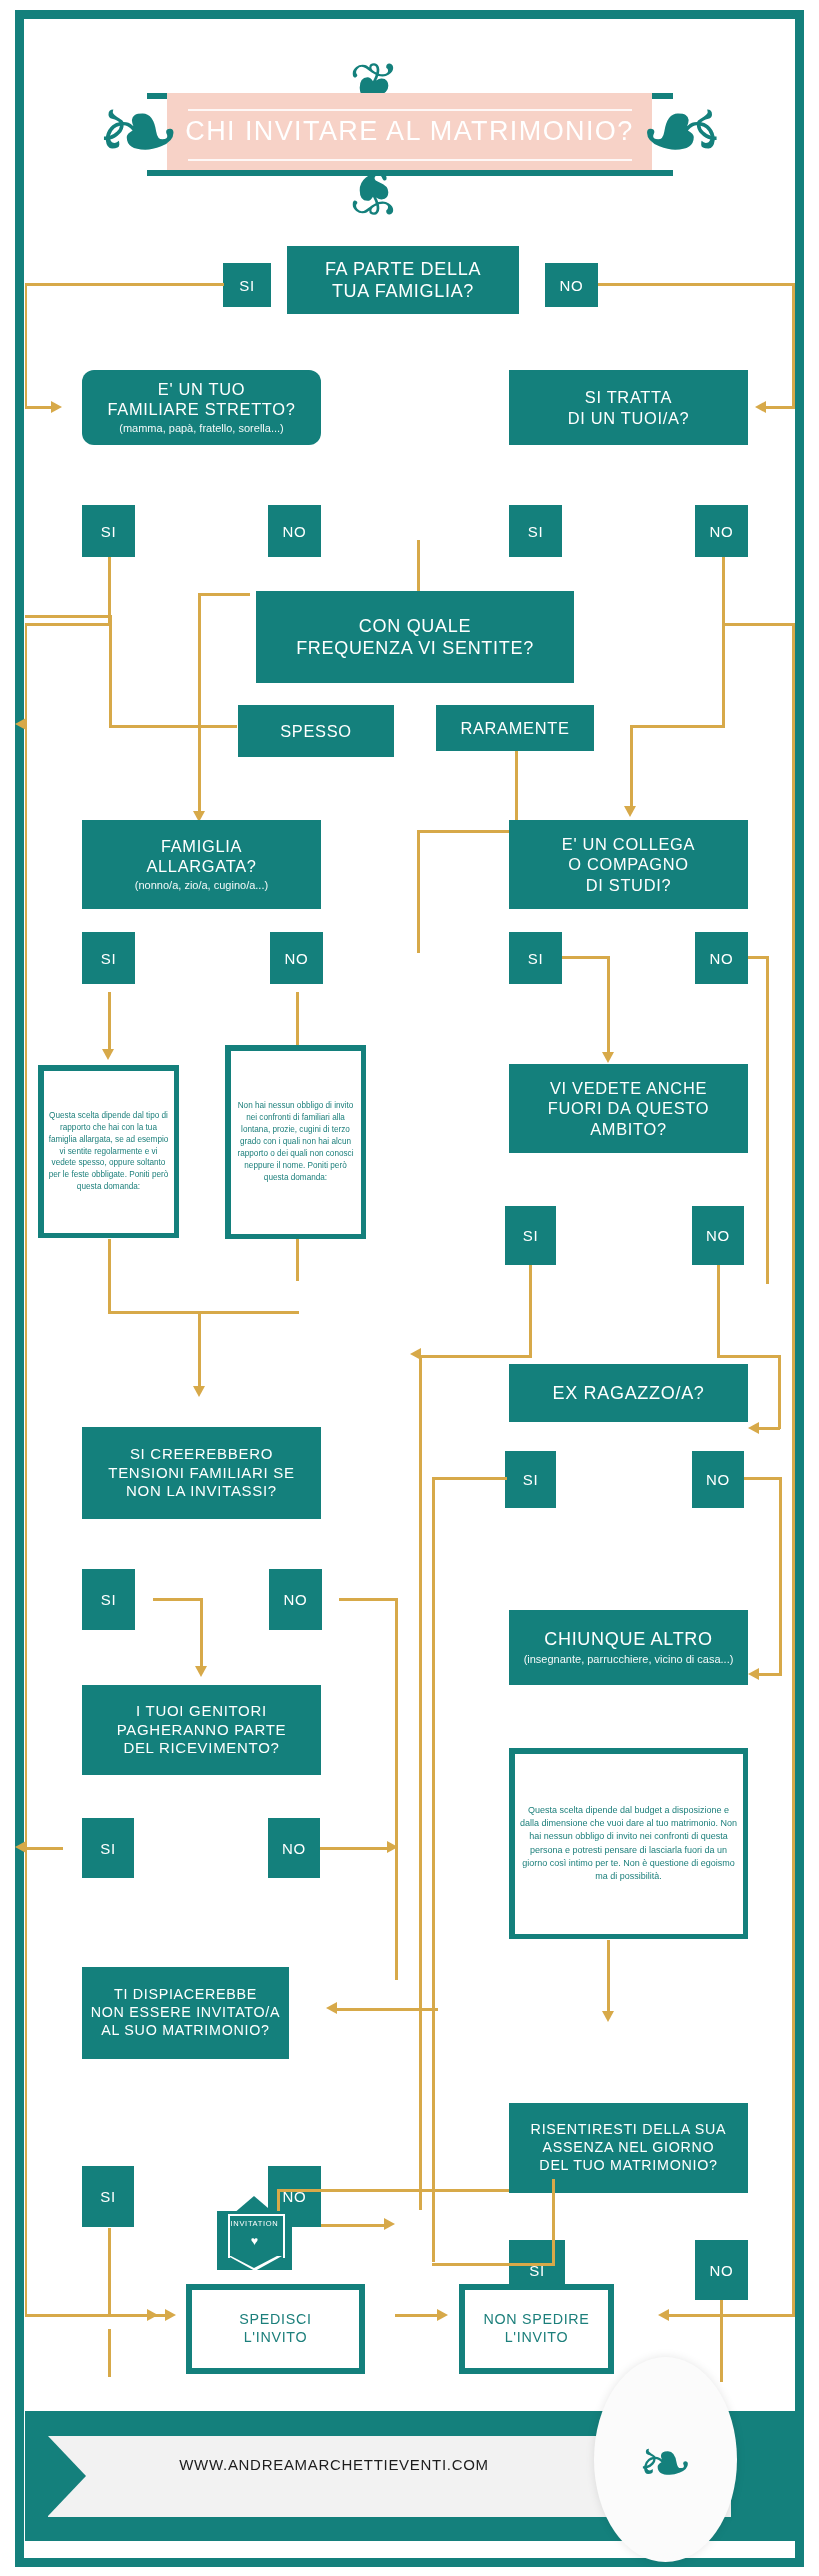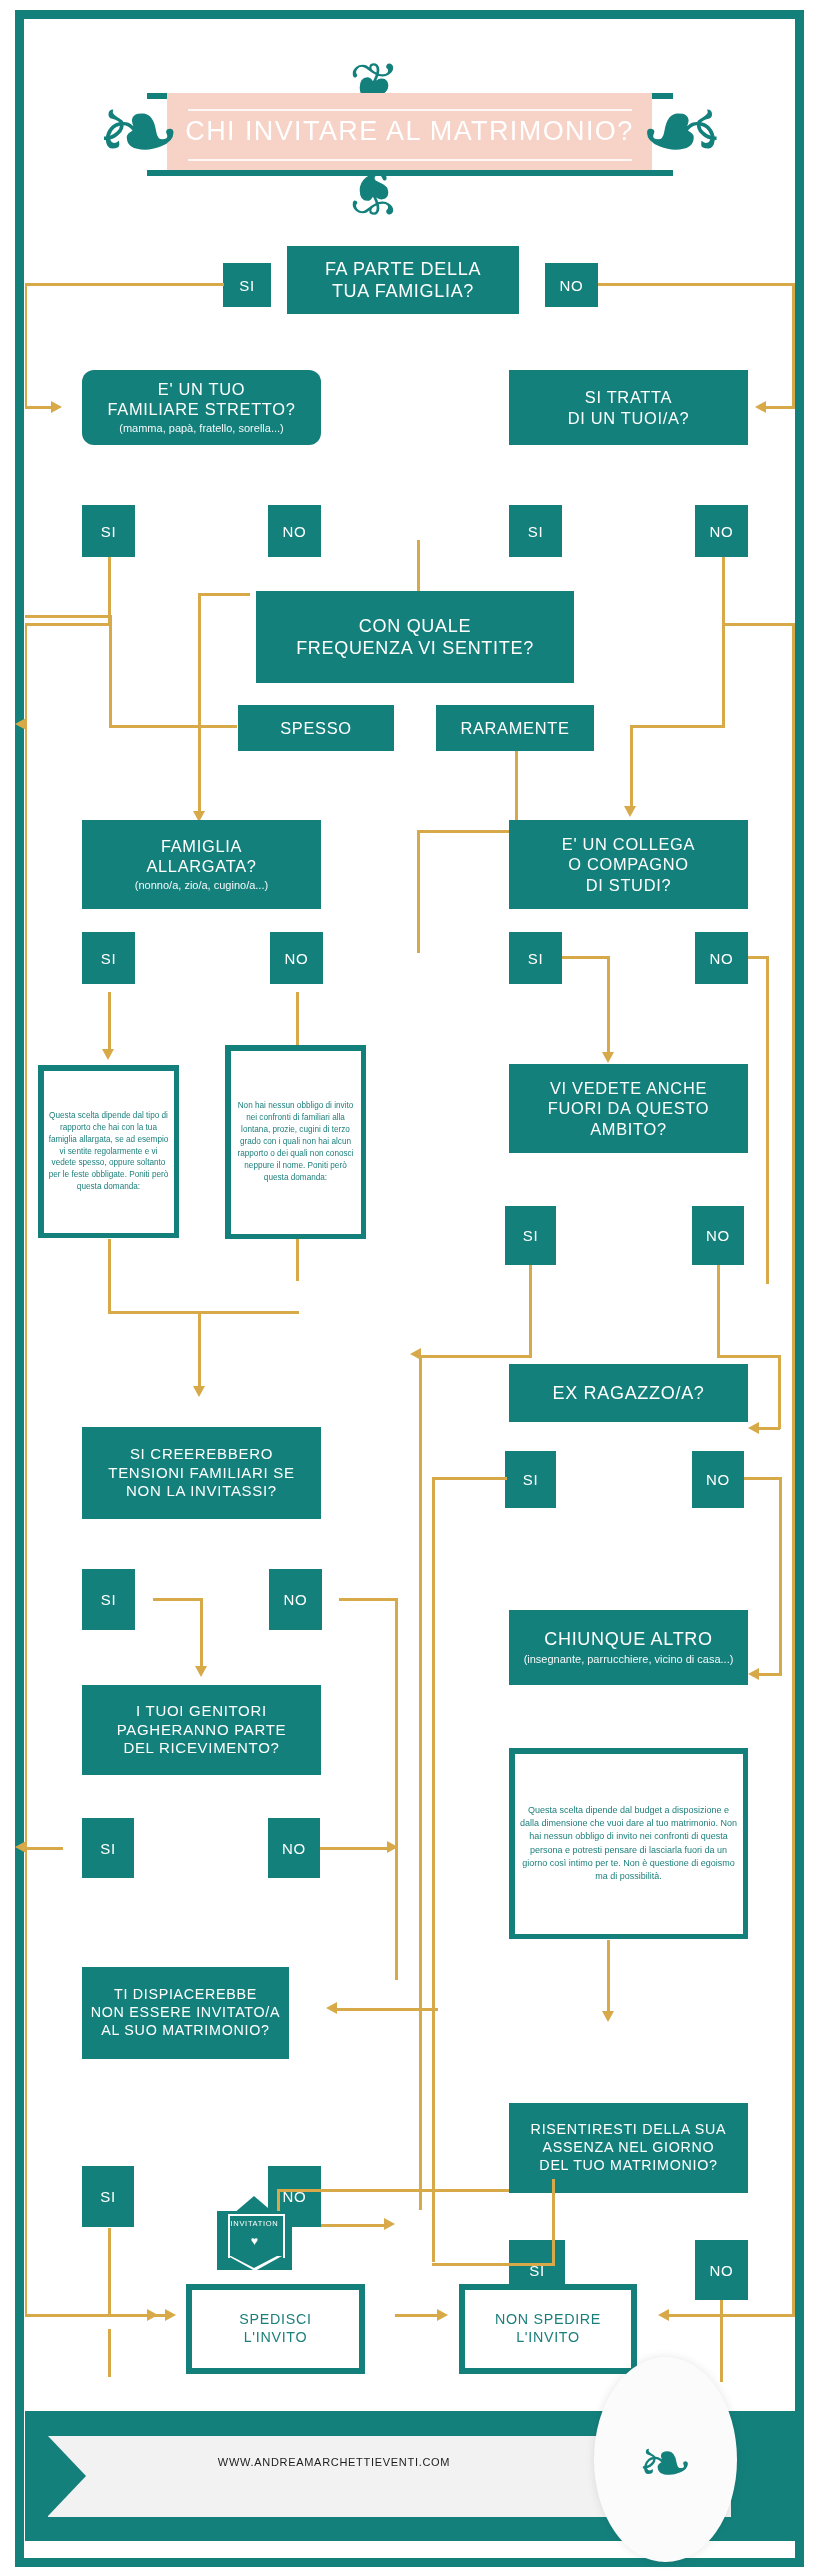--- a/index.html
+++ b/index.html
@@ -83,21 +83,21 @@
   #inv-word{position:absolute;left:11px;top:22.5px;width:53px;text-align:center;
     color:#ffffff;font-size:7.5px;letter-spacing:0.7px;}
   #inv-heart{position:absolute;left:11px;top:38px;width:53px;text-align:center;color:#ffffff;font-size:12.3px;}
 
   
   #footer-band{position:absolute;left:24.6px;top:2411px;width:770px;height:130px;background:#14807c;}
   #footer-ribbon{position:absolute;left:48px;top:2436px;width:683px;height:81px;background:#f2f2f2;}
   #ribbon-notch{position:absolute;left:48px;top:2436px;width:0;height:0;
     border-top:40px solid transparent;border-bottom:40px solid transparent;border-left:38px solid #14807c;}
   #footer-url{position:absolute;left:61px;top:2456px;width:546px;text-align:center;
-    color:#1d1d1d;font-size:11px;letter-spacing:0.7px;font-family:"Liberation Sans", sans-serif;}
+    color:#1d1d1d;font-size:15px;letter-spacing:0.7px;font-family:"Liberation Sans", sans-serif;}
   #footer-tag{position:absolute;left:61px;top:2486px;width:546px;text-align:center;
     color:#1d1d1d;font-size:16.4px;font-style:italic;font-family:"Liberation Serif", serif;}
   #logo-oval{position:absolute;left:594px;top:2357px;width:143px;height:205px;
     background:#fbfbfb;border-radius:50%;box-shadow:0 0 9.6px rgba(0,0,0,.10);}
   #logo-mark{position:absolute;left:594px;top:2431px;width:143px;text-align:center;
     color:#14807c;font-size:66px;line-height:1;font-family:"DejaVu Serif", serif;}
 </style>
 </head>
 <body>
 
@@ -168,21 +168,21 @@
   <div class="v" style="left:722px;top:557px;height:68px;"></div>
   <div class="h" style="left:722px;top:623px;width:73px;"></div>
   <div class="v" style="left:792px;top:623px;height:1692px;"></div>
   <div class="arw arw-l" style="left:658px;top:2309px;"></div>
   <div class="h" style="left:668px;top:2314px;width:127px;"></div>
 
   <div class="node" style="left:256px;top:591px;width:318px;height:92px;font-size:18px;">
     <div>CON QUALE</div>
     <div>FREQUENZA VI SENTITE?</div>
   </div>
-  <div class="ynbox" style="left:238px;top:705px;width:156px;height:46px;font-size:16.4px;">SPESSO</div>
+  <div class="ynbox" style="left:238px;top:705px;width:156px;height:52px;font-size:16.4px;">SPESSO</div>
   <div class="ynbox" style="left:436px;top:705px;width:158px;height:46px;font-size:16.4px;">RARAMENTE</div>
 
   <div class="h" style="left:109px;top:725px;width:128px;"></div>
   <div class="v" style="left:109px;top:615px;height:111px;"></div>
   <div class="h" style="left:24.6px;top:615px;width:87px;"></div>
   <div class="arw arw-l" style="left:15px;top:718px;"></div>
 
   <div class="v" style="left:515px;top:751px;height:82px;"></div>
   <div class="h" style="left:417px;top:830px;width:101px;"></div>
   <div class="v" style="left:417px;top:830px;height:123px;"></div>
@@ -354,21 +354,21 @@
   <div class="v" style="left:552px;top:2179px;height:85px;"></div>
 
   <div class="finalbox" style="left:186px;top:2284px;width:179px;height:90px;">
     <div class="inner">
       <div>
         <div>SPEDISCI</div>
         <div>L'INVITO</div>
       </div>
     </div>
   </div>
-  <div class="finalbox" style="left:459px;top:2284px;width:178px;height:90px;">
+  <div class="finalbox" style="left:459px;top:2284px;width:155px;height:90px;">
     <div class="inner">
       <div>
         <div>NON SPEDIRE</div>
         <div>L'INVITO</div>
       </div>
     </div>
   </div>
   <div class="arw arw-r" style="left:437px;top:2309px;"></div>
   <div class="h" style="left:395px;top:2314px;width:45px;"></div>
 

